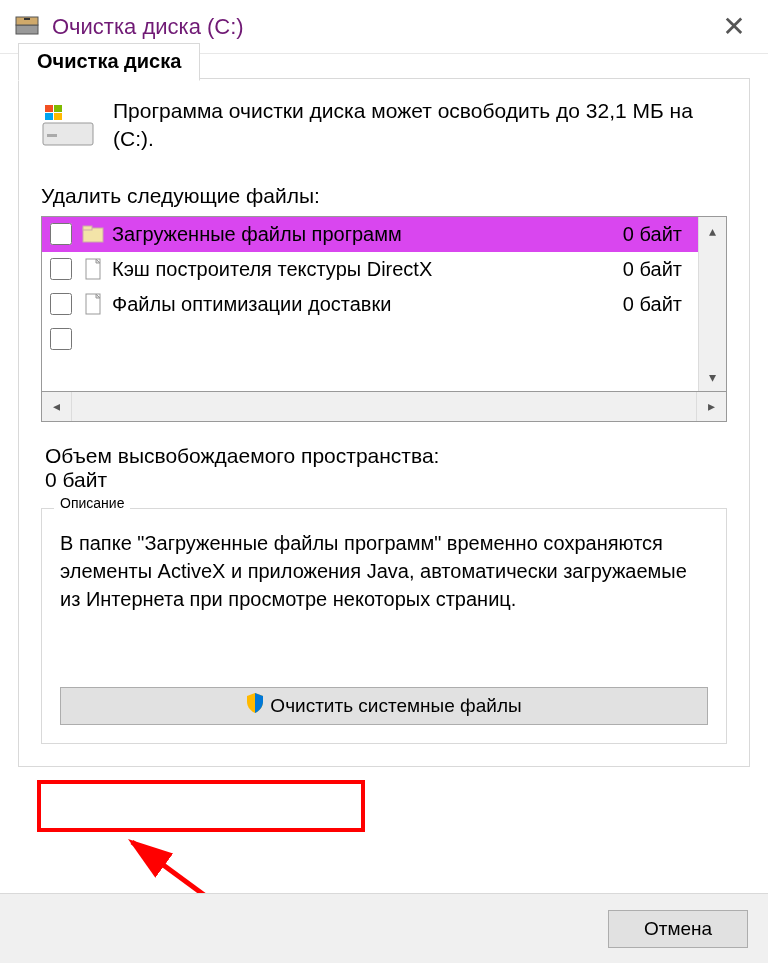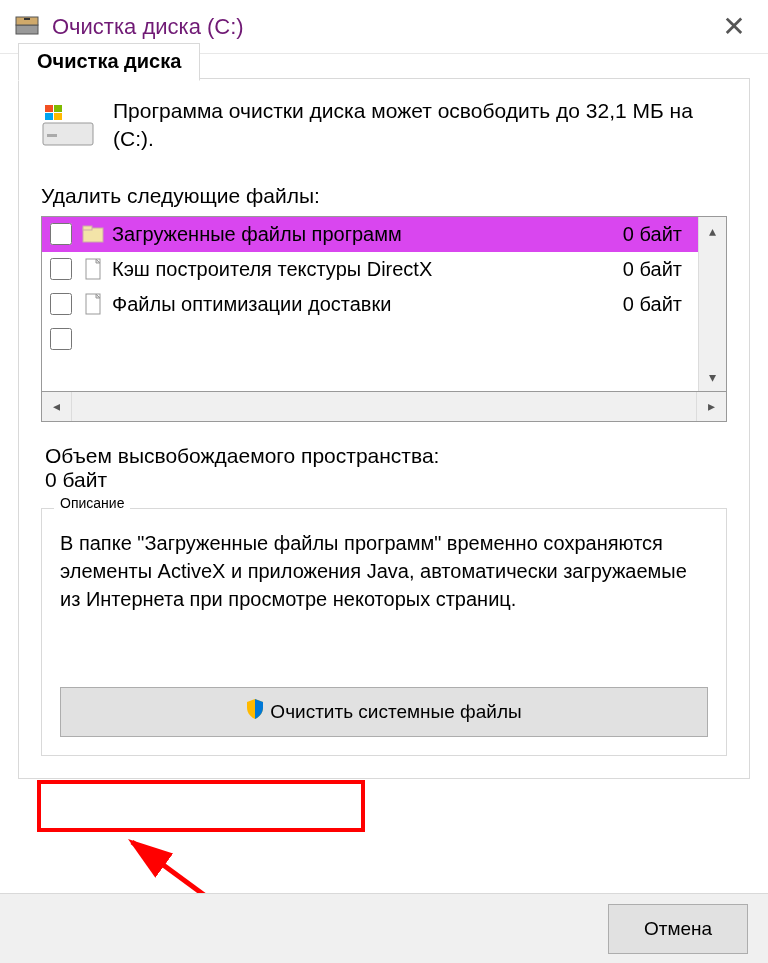--- a/index.html
+++ b/index.html
@@ -84,21 +84,21 @@
   .summary{display:flex;justify-content:space-between;font-size:21px;margin:22px 4px 12px 4px;flex-direction:column;}
   .groupbox{
     border:1px solid #d9d9d9;margin-top:16px;padding:20px 18px 18px 18px;position:relative;
   }
   .groupbox .legend{
     position:absolute;top:-14px;left:12px;background:#fff;padding:0 6px;font-size:14px;
   }
   .desc{font-size:20px;line-height:1.4;margin-bottom:74px;}
   .btn-row{display:flex;gap:22px;}
   .btn{
-    flex:1;height:50px;background:#e1e1e1;border:1px solid #adadad;
+    flex:1;height:38px;background:#e1e1e1;border:1px solid #adadad;
     font-size:19px;font-family:inherit;display:flex;align-items:center;justify-content:center;
     cursor:pointer;position:relative;
   }
   .btn .shield{margin-right:6px;}
   .highlight-box{
     position:absolute;border:4px solid #ff0000;pointer-events:none;
     left:37px;top:780px;width:328px;height:52px;
   }
   .arrow-svg{position:absolute;left:110px;top:834px;pointer-events:none;}
   .footer{

